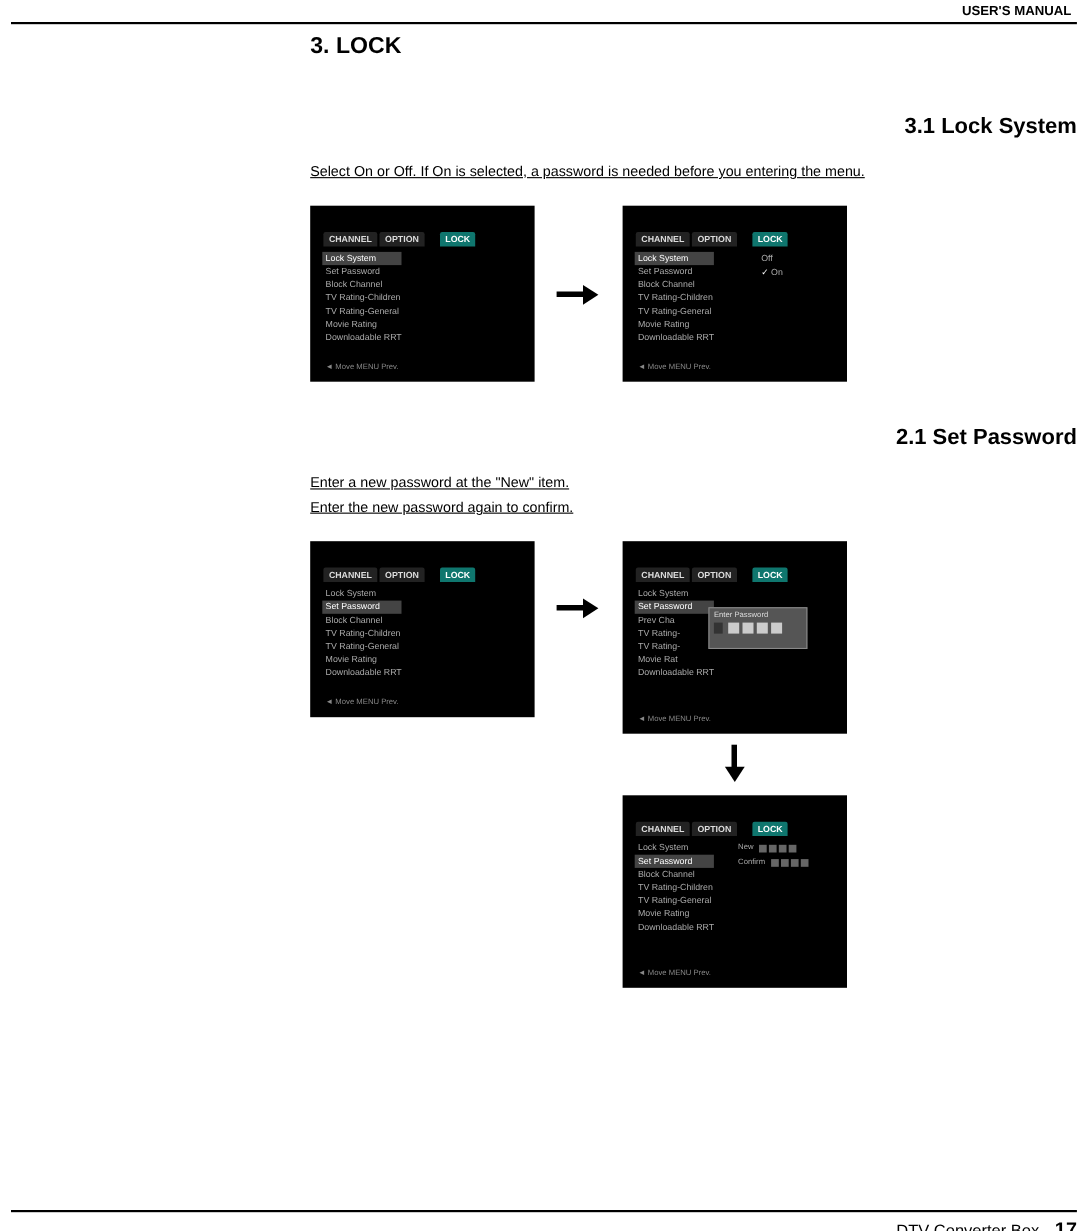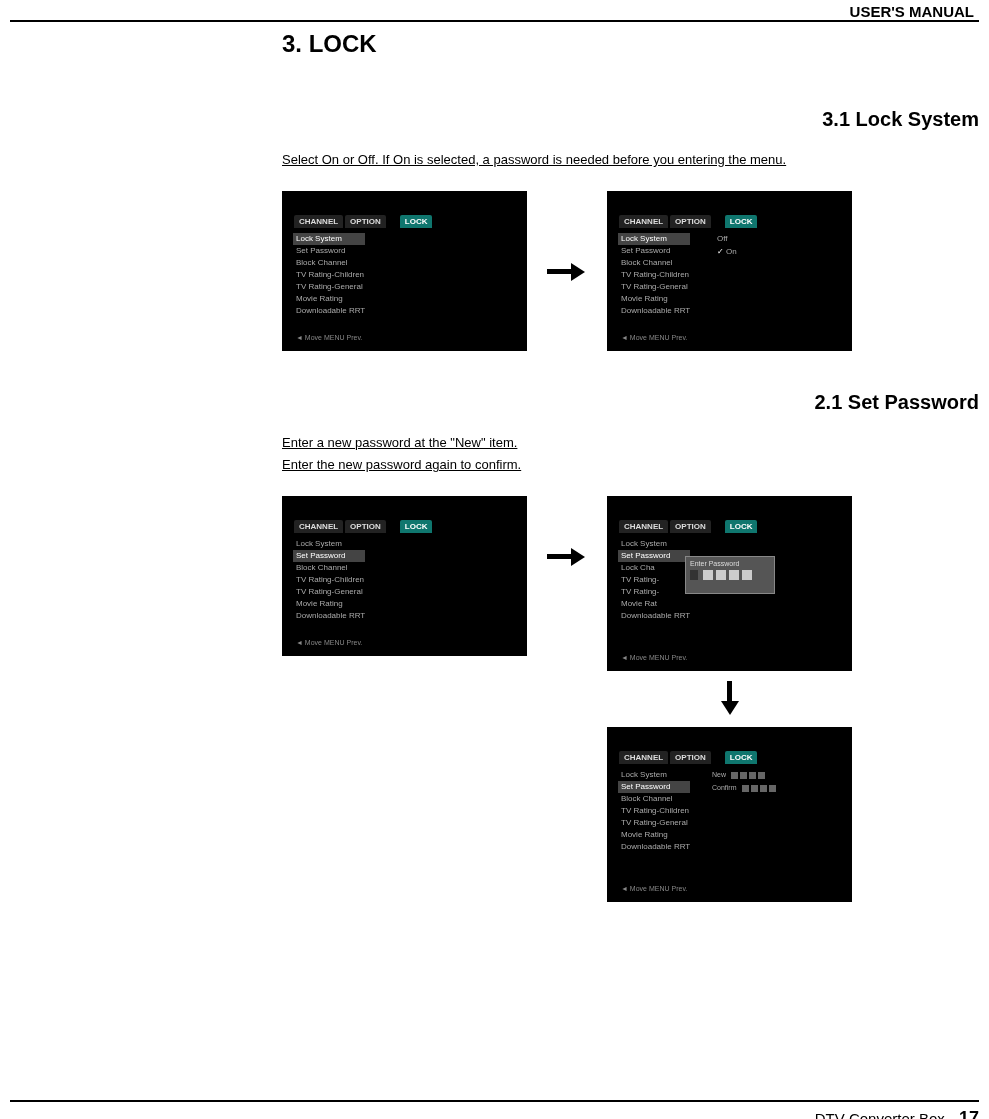--- a/index.html
+++ b/index.html
@@ -17,35 +17,35 @@
     box-sizing: border-box;
     padding: 0 10px;
   }
   .header-line {
     border-top: 2px solid #000;
     margin-top: 20px;
   }
   .header-text {
     text-align: right;
     font-weight: bold;
-    font-size: 15px;
+    font-size: 12px;
     padding-right: 5px;
     margin-top: -19px;
     background: #fff;
     float: right;
     padding-left: 5px;
   }
   .content {
     margin-left: 272px;
     margin-right: 0;
     padding-top: 8px;
     clear: both;
   }
   h1.section-title {
-    font-size: 24px;
+    font-size: 21px;
     font-weight: bold;
     margin: 0 0 50px 0;
   }
   h2.sub-title {
     font-size: 20px;
     font-weight: bold;
     margin: 0 0 18px 0;
     text-align: right;
   }
   p.desc {
@@ -55,21 +55,21 @@
     margin: 0 0 20px 0;
   }
   .figure-row {
     display: flex;
     align-items: center;
     gap: 20px;
     margin-bottom: 40px;
   }
   .screenshot {
     background: #000;
-    width: 245px;
+    width: 204px;
     height: 160px;
     position: relative;
     font-size: 8px;
     color: #bbb;
   }
   .tabs {
     position: absolute;
     top: 24px;
     left: 12px;
     right: 12px;
@@ -105,21 +105,21 @@
   .footer-hint {
     position: absolute;
     bottom: 10px;
     left: 14px;
     font-size: 7px;
     color: #888;
   }
   .submenu {
     position: absolute;
     top: 42px;
-    left: 110px;
+    left: 126px;
     font-size: 8px;
     color: #aaa;
     line-height: 1.6;
   }
   .submenu .check {
     color: #fff;
   }
   .popup {
     position: absolute;
     top: 60px;
@@ -337,21 +337,21 @@
         <div class="screenshot" style="height:175px">
           <div class="tabs">
             <div class="tab">CHANNEL</div>
             <div class="tab">OPTION</div>
             <div style="width:10px"></div>
             <div class="tab active">LOCK</div>
           </div>
           <div class="menu-list">
             <div>Lock System</div>
             <div class="hl">Set Password</div>
-            <div>Lock Cha</div>
+            <div>Prev Cha</div>
             <div>TV Rating-</div>
             <div>TV Rating-</div>
             <div>Movie Rat</div>
             <div>Downloadable RRT</div>
           </div>
           <div class="popup">
             <div>Enter Password</div>
             <div class="digits">
               <div class="lockmini"></div>
               <div class="digit"></div>

